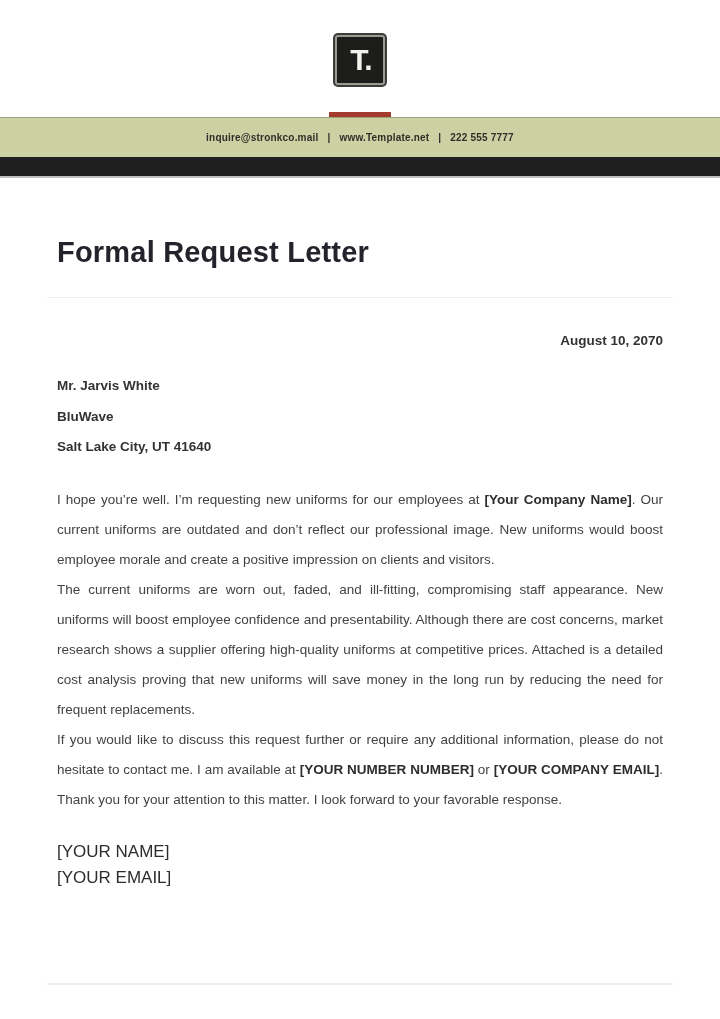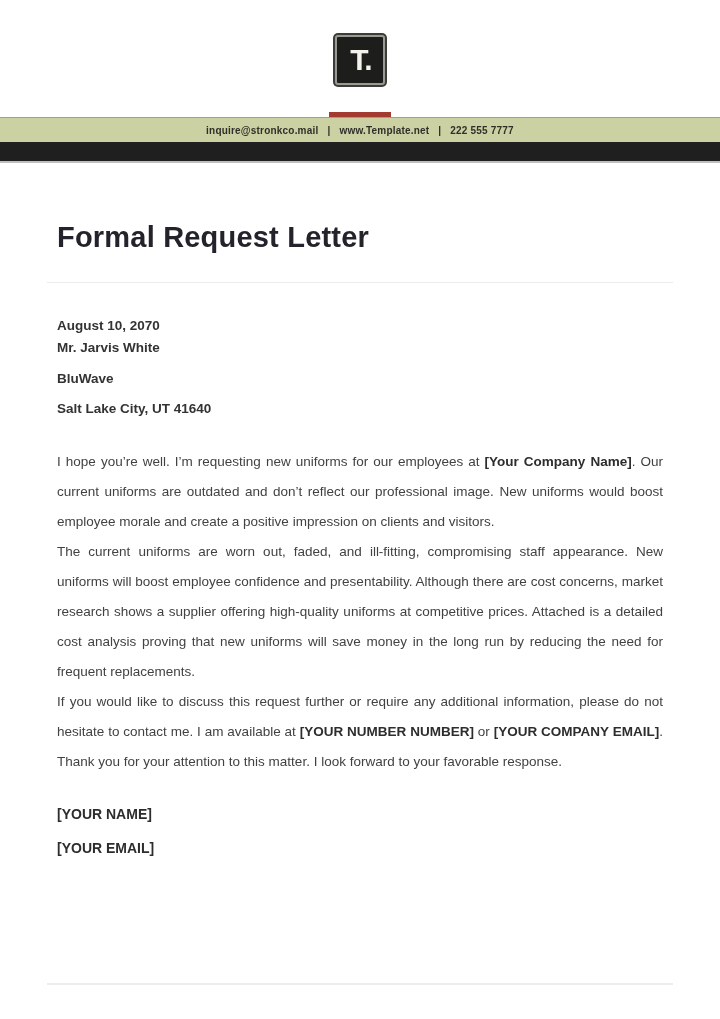--- a/index.html
+++ b/index.html
@@ -49,21 +49,21 @@
     position: absolute;
     bottom: 0;
     left: 50%;
     transform: translateX(-50%);
     width: 62px;
     height: 5px;
     background: #a33b30;
   }
 
   .contact-bar {
-    height: 25px;
+    height: 40px;
     background: #ccd1a4;
     border-top: 1px solid #9da37a;
     display: flex;
     align-items: center;
     justify-content: center;
     gap: 9px;
     font-size: 10px;
     letter-spacing: .2px;
     color: #2f2f28;
     font-weight: 600;
@@ -89,42 +89,42 @@
   .rule {
     height: 1px;
     background: #ececec;
     margin: 28px -10px 0 -10px;
   }
   .date-line {
     margin-top: 35px;
     font-size: 13.5px;
     font-weight: 700;
     color: #333333;
+    text-align: right;
   }
-  .recipient { }
+  .recipient { margin-top: 23px; }
   .recipient p {
     font-size: 13.5px;
     font-weight: 700;
     color: #333333;
     line-height: 30.5px;
   }
   .body-text { margin-top: 22px; }
   .body-text p {
     font-size: 13.5px;
     line-height: 30px;
     text-align: justify;
     color: #424242;
   }
   .body-text strong, .signature p { color: #2d2d2d; }
   .signature { margin-top: 24px; }
   .signature p {
-    font-size: 14px;
-    font-weight: 700;
+    font-size: 17px;
+    font-weight: 400;
     line-height: 26px;
-    margin-top: 8px;
   }
   .footer-rule {
     position: absolute;
     left: 47px;
     right: 47px;
     bottom: 34px;
     height: 2px;
     background: #ededed;
   }
 </style>

